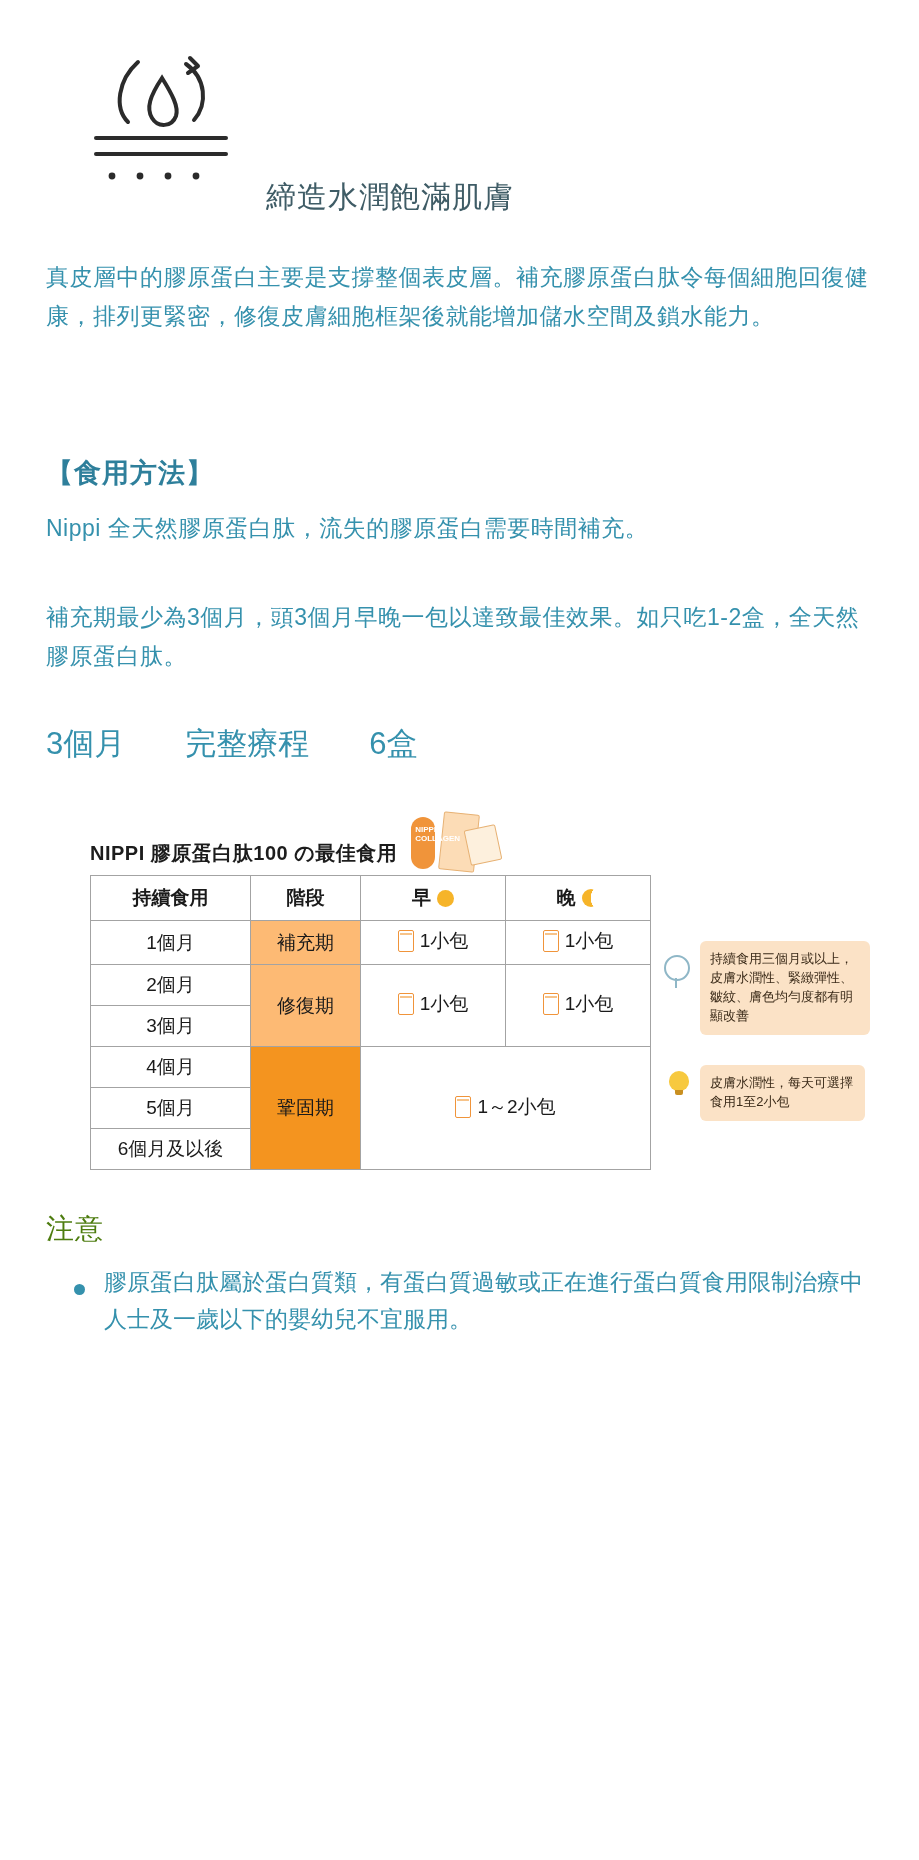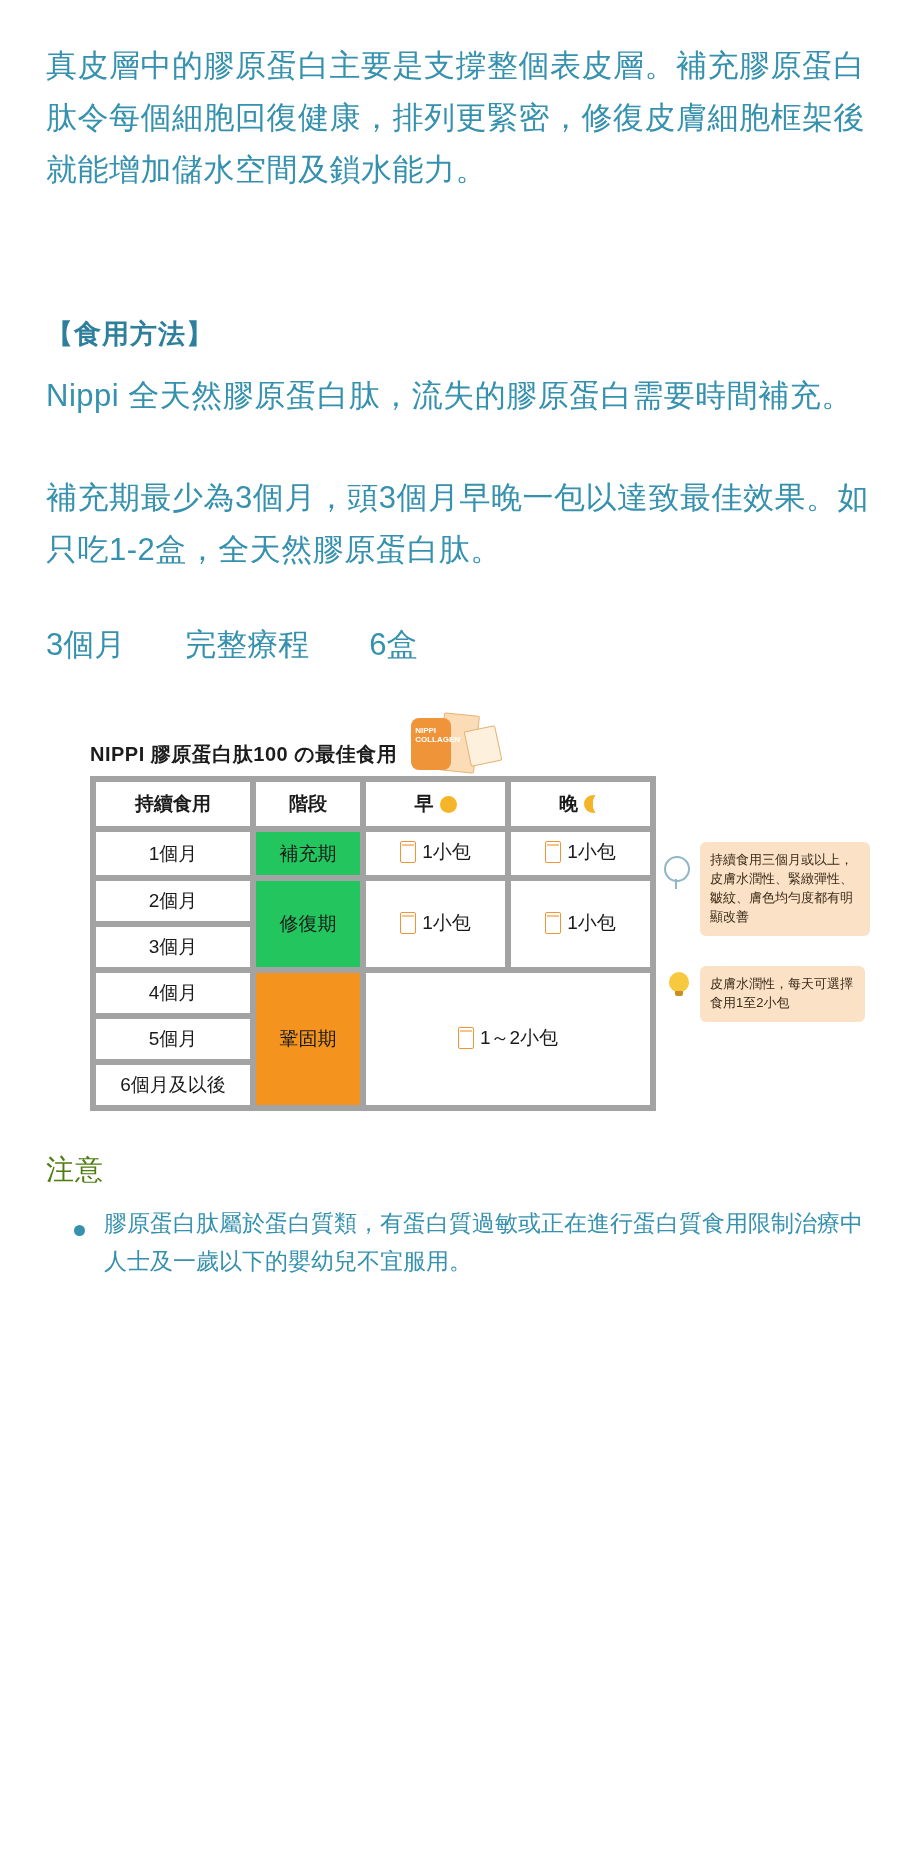--- a/index.html
+++ b/index.html
@@ -36,21 +36,21 @@
   .hero-caption {
     font-size: 30px;
     color: #3f5c66;
     margin-top: 135px;
     margin-left: 10px;
     letter-spacing: 1px;
   }
 
   
   .para {
-    font-size: 31px;
+    font-size: 23px;
     line-height: 1.68;
     color: #3591ad;
     letter-spacing: 0.5px;
   }
   .para-intro {
     margin-top: 40px;
   }
   .section-title {
     font-size: 27px;
     font-weight: bold;
@@ -93,23 +93,23 @@
   }
   .box-art {
     width: 86px;
     height: 58px;
     position: relative;
     margin-left: 6px;
     margin-bottom: -4px;
   }
   .box-art .b1 {
     position: absolute; left: 0; top: 4px;
-    width: 40px; height: 52px;
+    width: 24px; height: 52px;
     background: #f0943a;
-    border-radius: 8px;
+    border-radius: 14px;
   }
   .box-art .b1 .lbl {
     position: absolute; left: 4px; top: 8px;
     color: #fff; font-size: 8px; line-height: 9px; font-weight: bold;
   }
   .box-art .b2 {
     position: absolute; left: 30px; top: 0;
     width: 34px; height: 56px;
     background: #fcdcb6;
     border: 1px solid #e7b173;
@@ -125,37 +125,37 @@
     transform: rotate(-12deg);
   }
 
   table.sched {
     border-collapse: collapse;
     width: 560px;
     background: #fff;
     table-layout: fixed;
   }
   table.sched th, table.sched td {
-    border: 6px solid #a3a3a3;
+    border: 1px solid #a3a3a3;
     font-size: 19px;
     color: #1a1a1a;
     text-align: center;
     padding: 7px 2px;
     font-weight: normal;
   }
   table.sched thead th {
     font-weight: bold;
     height: 30px;
   }
   .col-a { width: 160px; }
   .col-b { width: 110px; }
   .col-c { width: 145px; }
   .col-d { width: 145px; }
 
-  .ph-peach { background: #22c55e; font-weight: bold; }
+  .ph-peach { background: #fdba74; font-weight: bold; }
   .ph-orange { background: #f4941f; font-weight: bold; color: #1a1a1a; }
 
   .pk {
     display: inline-flex;
     align-items: center;
     gap: 6px;
     justify-content: center;
   }
   .pk .sachet {
     display: inline-block;
@@ -267,20 +267,41 @@
     width: 11px; height: 11px;
     border-radius: 50%;
     background: #3591ad;
   }
 </style>
 </head>
 <body>
 
 <div class="page">
 
+  <div class="hero">
+    <div class="hero-icon">
+      <svg viewBox="0 0 190 150" width="190" height="150" xmlns="http://www.w3.org/2000/svg">
+        <g fill="none" stroke="#2b2b2b" stroke-width="4" stroke-linecap="round">
+          <path d="M72 20 C52 38, 48 66, 62 80"></path>
+          <path d="M120 22 C140 36, 142 62, 128 78"></path>
+          <path d="M124 16 L132 24 L122 31" stroke-linejoin="round"></path>
+          <path d="M96 36 C84 54, 80 66, 86 76 C92 86, 106 85, 110 74 C113 65, 106 52, 96 36 Z" stroke-width="4"></path>
+          <path d="M30 96 L160 96"></path>
+          <path d="M30 112 L160 112"></path>
+        </g>
+        <g fill="#2b2b2b">
+          <circle cx="46" cy="134" r="3.4"></circle>
+          <circle cx="74" cy="134" r="3.4"></circle>
+          <circle cx="102" cy="134" r="3.4"></circle>
+          <circle cx="130" cy="134" r="3.4"></circle>
+        </g>
+      </svg>
+    </div>
+    <div class="hero-caption">締造水潤飽滿肌膚</div>
+  </div>
 
   <p class="para para-intro">真皮層中的膠原蛋白主要是支撐整個表皮層。補充膠原蛋白肽令每個細胞回復健康，排列更緊密，修復皮膚細胞框架後就能增加儲水空間及鎖水能力。</p>
 
   <div class="section-title">【食用方法】</div>
   <p class="para para-usage">Nippi 全天然膠原蛋白肽，流失的膠原蛋白需要時間補充。</p>
   <p class="para para-period">補充期最少為3個月，頭3個月早晚一包以達致最佳效果。如只吃1-2盒，全天然膠原蛋白肽。</p>
 
   <div class="course-row">
     <span>3個月</span>
     <span>完整療程</span>

